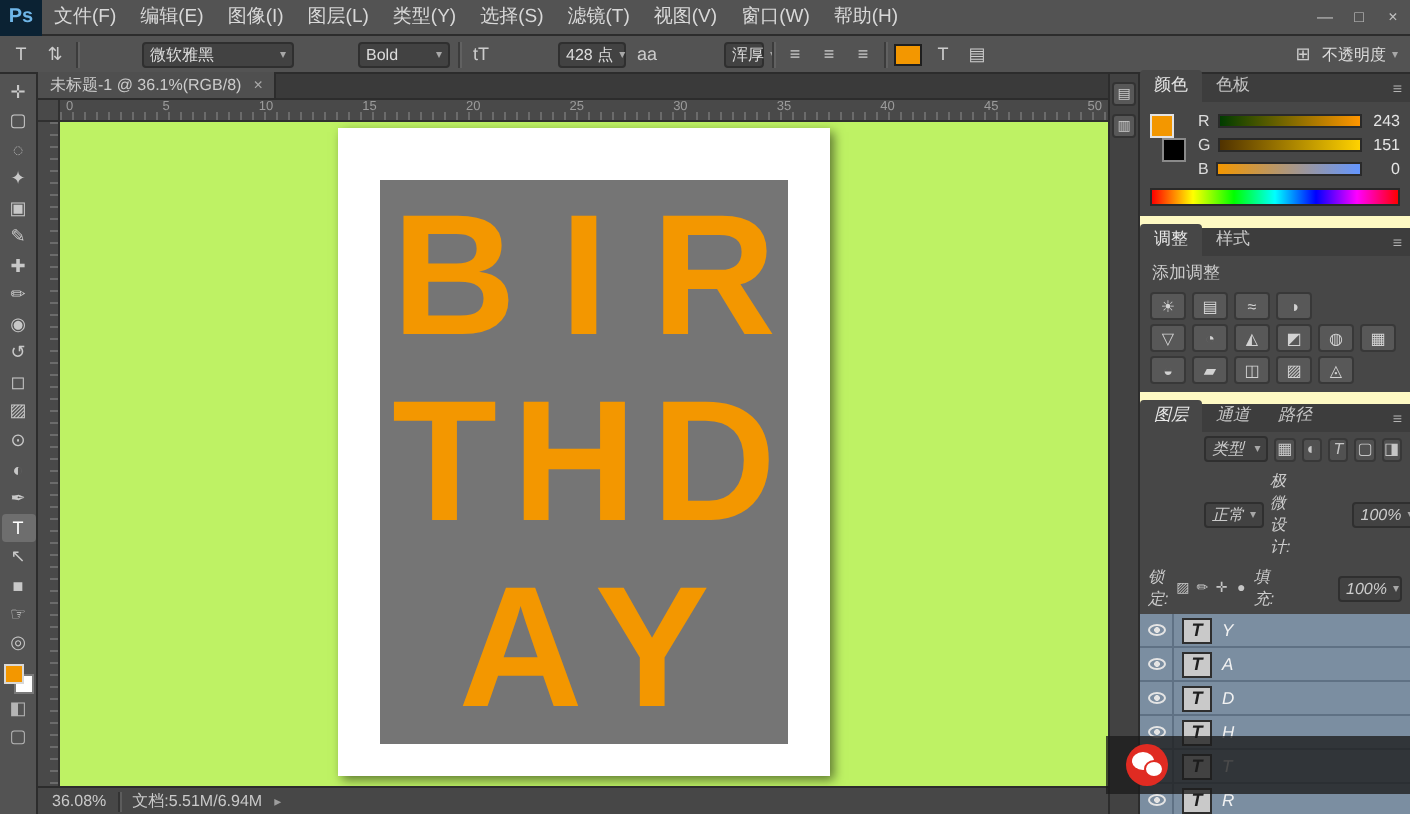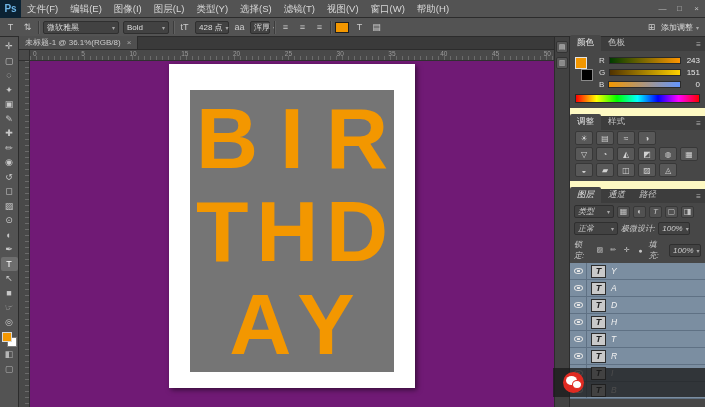--- a/index.html
+++ b/index.html
@@ -10,39 +10,39 @@
   
   .menubar { height:18px; background:#535353; border-bottom:1px solid #2c2c2c; display:flex; align-items:center; font-size:9.5px; color:#d8d8d8; flex:0 0 18px; }
   .ps-logo { width:21px; height:18px; background:#0b2233; color:#6fb6e8; font-weight:bold; font-size:10px; display:flex; align-items:center; justify-content:center; }
   .menu-item { padding:0 6px; line-height:18px; white-space:nowrap; cursor:default; }
   .win-controls { margin-left:auto; display:flex; }
   .win-btn { width:17px; text-align:center; color:#c0c0c0; font-size:8px; line-height:18px; }
 
   
   .optionsbar { height:19px; background:#535353; border-bottom:1px solid #2c2c2c; display:flex; align-items:center; gap:4px; padding:0 4px; font-size:8px; color:#ddd; flex:0 0 19px; }
   .sep { width:1px; height:13px; background:#3c3c3c; box-shadow:1px 0 0 #616161; }
-  .dd { background:#424242; border:1px solid #2f2f2f; border-radius:2px; height:13px; display:flex; align-items:center; padding:0 3px; gap:3px; white-space:nowrap; }
+  .dd { background:#424242; border:1px solid #2f2f2f; border-radius:2px; height:13px; display:flex; align-items:center; padding:0 3px; gap:3px; white-space:nowrap;margin-left:28px; }
   .dd .arrow { color:#a8a8a8; font-size:6px; }
   .mini-icon { min-width:13px; height:13px; display:flex; align-items:center; justify-content:center; color:#cccccc; font-size:9px; }
   .color-chip { width:14px; height:11px; background:#f39700; border:1px solid #1f1f1f; }
   .workspace { margin-left:auto; display:flex; align-items:center; gap:3px; padding-right:2px; }
 
   
   .main { flex:1; display:flex; min-height:0; position:relative; }
 
   
   .toolbar { width:19px; background:#535353; border-right:1px solid #2c2c2c; display:flex; flex-direction:column; align-items:center; padding-top:2px; flex:0 0 19px; }
   .tool { width:17px; height:14.5px; display:flex; align-items:center; justify-content:center; font-size:9px; color:#c8c8c8; }
   .tool.active { background:#6e6e6e; color:#ffffff; border-radius:2px; }
   .swatches { position:relative; width:15px; height:15px; margin-top:3px; flex:0 0 15px; }
   .fg-swatch { position:absolute; top:0; left:0; width:10px; height:10px; background:#f39700; border:1px solid #d8d8d8; z-index:2; }
   .bg-swatch { position:absolute; bottom:0; right:0; width:10px; height:10px; background:#ffffff; border:1px solid #7a7a7a; }
 
   
-  .canvas-col { flex:1; display:flex; flex-direction:column; min-width:0; background:#701a75;justify-content:flex-end; }
+  .canvas-col { flex:1; display:flex; flex-direction:column; min-width:0; background:#bef264;justify-content:flex-end; }
   .tabbar { height:13px; background:#3a3a3a; display:flex; align-items:flex-end; flex:0 0 13px; border-bottom:1px solid #2c2c2c; }
   .doc-tab { height:13px; background:#4f4f4f; color:#cccccc; font-size:8px; display:flex; align-items:center; padding:0 6px; gap:6px; border-right:1px solid #2c2c2c; white-space:nowrap; }
   .tab-close { color:#a8a8a8; font-size:8px; }
   .ruler-row { display:flex; height:11px; flex:0 0 11px; }
   .ruler-corner { width:11px; background:#494949; border-right:1px solid #303030; border-bottom:1px solid #303030; }
   .ruler-h { flex:1; background:#494949; border-bottom:1px solid #303030; display:flex; justify-content:space-between; align-items:flex-start; padding:0 3px; font-size:6.5px; color:#9b9b9b;
     background-image:repeating-linear-gradient(to right,#6b6b6b 0 1px,transparent 1px 6px); background-size:100% 4px; background-position:bottom; background-repeat:no-repeat; }
   .viewport { flex:1; display:flex; min-height:0; }
   .ruler-v { width:11px; background:#494949; border-right:1px solid #303030; flex:0 0 11px;
     background-image:repeating-linear-gradient(to bottom,#6b6b6b 0 1px,transparent 1px 6px); background-size:4px 100%; background-position:right; background-repeat:no-repeat; }
@@ -54,21 +54,21 @@
   .art .row.centered { justify-content:center; gap:6px; }
   .statusbar { height:14px; background:#474747; border-top:1px solid #2c2c2c; display:flex; align-items:center; gap:6px; padding:0 7px; font-size:8px; color:#c9c9c9; flex:0 0 14px; }
   .status-div { width:1px; height:10px; background:#333; box-shadow:1px 0 0 #5c5c5c; }
 
   
   .dock-strip { width:15px; background:#424242; border-left:1px solid #2c2c2c; display:flex; flex-direction:column; align-items:center; padding-top:4px; gap:4px; flex:0 0 15px; }
   .dock-icon { width:12px; height:12px; background:#585858; border:1px solid #333; border-radius:2px; color:#cccccc; font-size:7px; display:flex; align-items:center; justify-content:center; }
 
   
   .panels { width:136px; background:#474747; border-left:1px solid #2c2c2c; display:flex; flex-direction:column; flex:0 0 136px; }
-  .panel { border-bottom:8px solid #fef9c3; }
+  .panel { border-bottom:6px solid #fef9c3; }
   .ptabs { height:14px; background:#3d3d3d; display:flex; align-items:flex-end; }
   .ptab { font-size:8.5px; color:#c6c6c6; padding:2px 7px 2px; white-space:nowrap; }
   .ptab.active { background:#474747; color:#e8e8e8; border-radius:2px 2px 0 0; }
   .ptab-menu { margin-left:auto; color:#b5b5b5; font-size:8px; padding:0 4px 2px 0; }
 
   
   .color-body { display:flex; padding:5px 5px 2px; gap:6px; }
   .cp-swatches { position:relative; width:18px; height:26px; flex:0 0 18px; }
   .cp-fg { position:absolute; top:1px; left:0; width:12px; height:12px; background:#f39700; border:1px solid #e3e3e3; z-index:2; }
   .cp-bg { position:absolute; bottom:1px; right:0; width:12px; height:12px; background:#000000; border:1px solid #8a8a8a; }
@@ -157,21 +157,21 @@
     <div class="sep"></div>
     <span class="mini-icon">≡</span>
     <span class="mini-icon">≡</span>
     <span class="mini-icon">≡</span>
     <div class="sep"></div>
     <span class="color-chip"></span>
     <span class="mini-icon">T</span>
     <span class="mini-icon">▤</span>
     <div class="workspace">
       <span class="mini-icon">⊞</span>
-      <span>添加调整</span>
+      <span>不透明度</span>
       <span class="arrow" style="font-size:6px;color:#a8a8a8;">▾</span>
     </div>
   </div>
 
   <div class="main">
 
     <div class="toolbar">
       <span class="tool">✛</span>
       <span class="tool">▢</span>
       <span class="tool">◌</span>
@@ -239,20 +239,26 @@
                 <span>D</span>
               </div>
               <div class="row centered">
                 <span>A</span>
                 <span>Y</span>
               </div>
             </div>
           </div>
         </div>
       </div>
+      <div class="statusbar">
+        <span>36.08%</span>
+        <span class="status-div"></span>
+        <span>文档:5.51M/6.94M</span>
+        <span style="font-size:7px;color:#9d9d9d;">▸</span>
+      </div>
     </div>
 
     <div class="dock-strip">
       <span class="dock-icon">▤</span>
       <span class="dock-icon">▥</span>
     </div>
 
     <div class="panels">
 
       <div class="panel">
@@ -286,20 +292,21 @@
         </div>
         <div class="spectrum"></div>
       </div>
 
       <div class="panel">
         <div class="ptabs">
           <span class="ptab active">调整</span>
           <span class="ptab">样式</span>
           <span class="ptab-menu">≡</span>
         </div>
+        <div class="adj-title">添加调整</div>
         <div class="adj-row">
           <span class="adj-icon">☀</span>
           <span class="adj-icon">▤</span>
           <span class="adj-icon">≈</span>
           <span class="adj-icon">◑</span>
         </div>
         <div class="adj-row">
           <span class="adj-icon">▽</span>
           <span class="adj-icon">◔</span>
           <span class="adj-icon">◭</span>

